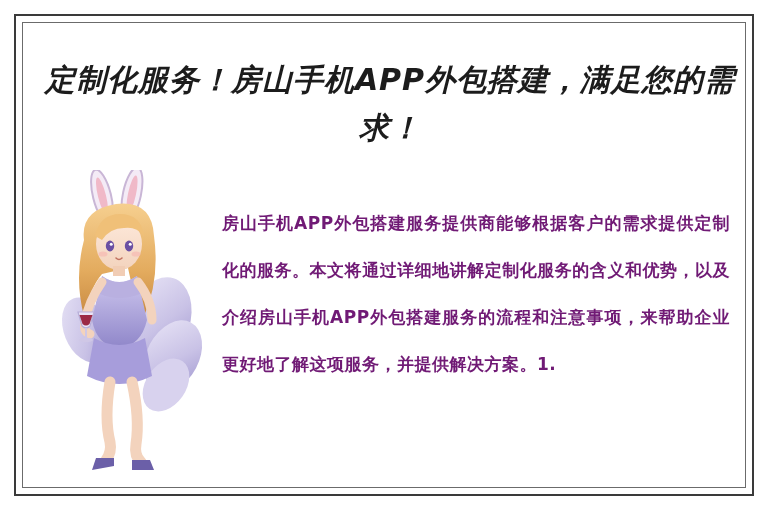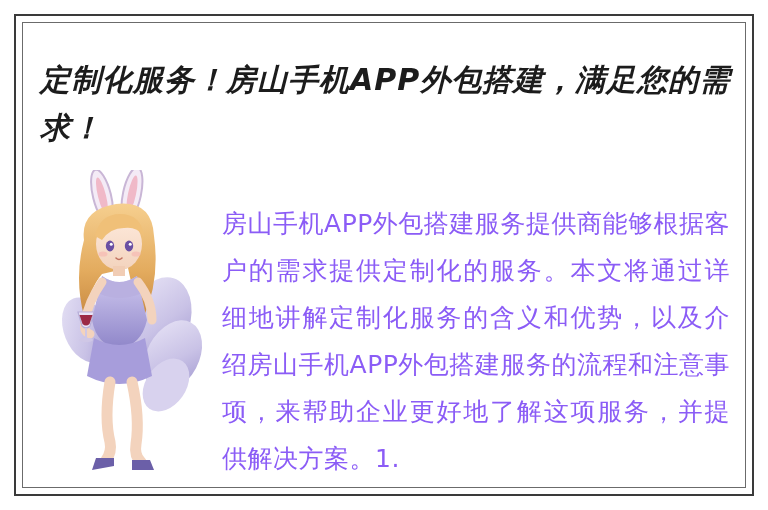--- a/index.html
+++ b/index.html
@@ -49,34 +49,36 @@
     width: 700px;
     font-family: "DejaVu Sans", "Liberation Sans", sans-serif;
     font-size: 30px;
     font-weight: bold;
     font-style: italic;
     color: #1c1c1c;
     line-height: 48px;
     letter-spacing: 1px;
     white-space: pre-wrap;
     z-index: 5;
+    text-align: center;
   }
 
   .body-text {
     position: absolute;
     left: 222px;
     top: 200px;
     width: 508px;
     font-family: "DejaVu Sans", "Liberation Sans", sans-serif;
-    font-size: 25px;
-    color: #8b5cf6;
+    font-size: 17px;
+    color: #701a75;
     line-height: 47px;
     letter-spacing: 0.5px;
     text-align: justify;
     z-index: 4;
+    font-weight: bold;
   }
 
   
   .illustration {
     position: absolute;
     left: 40px;
     top: 170px;
     width: 190px;
     height: 310px;
     z-index: 3;

